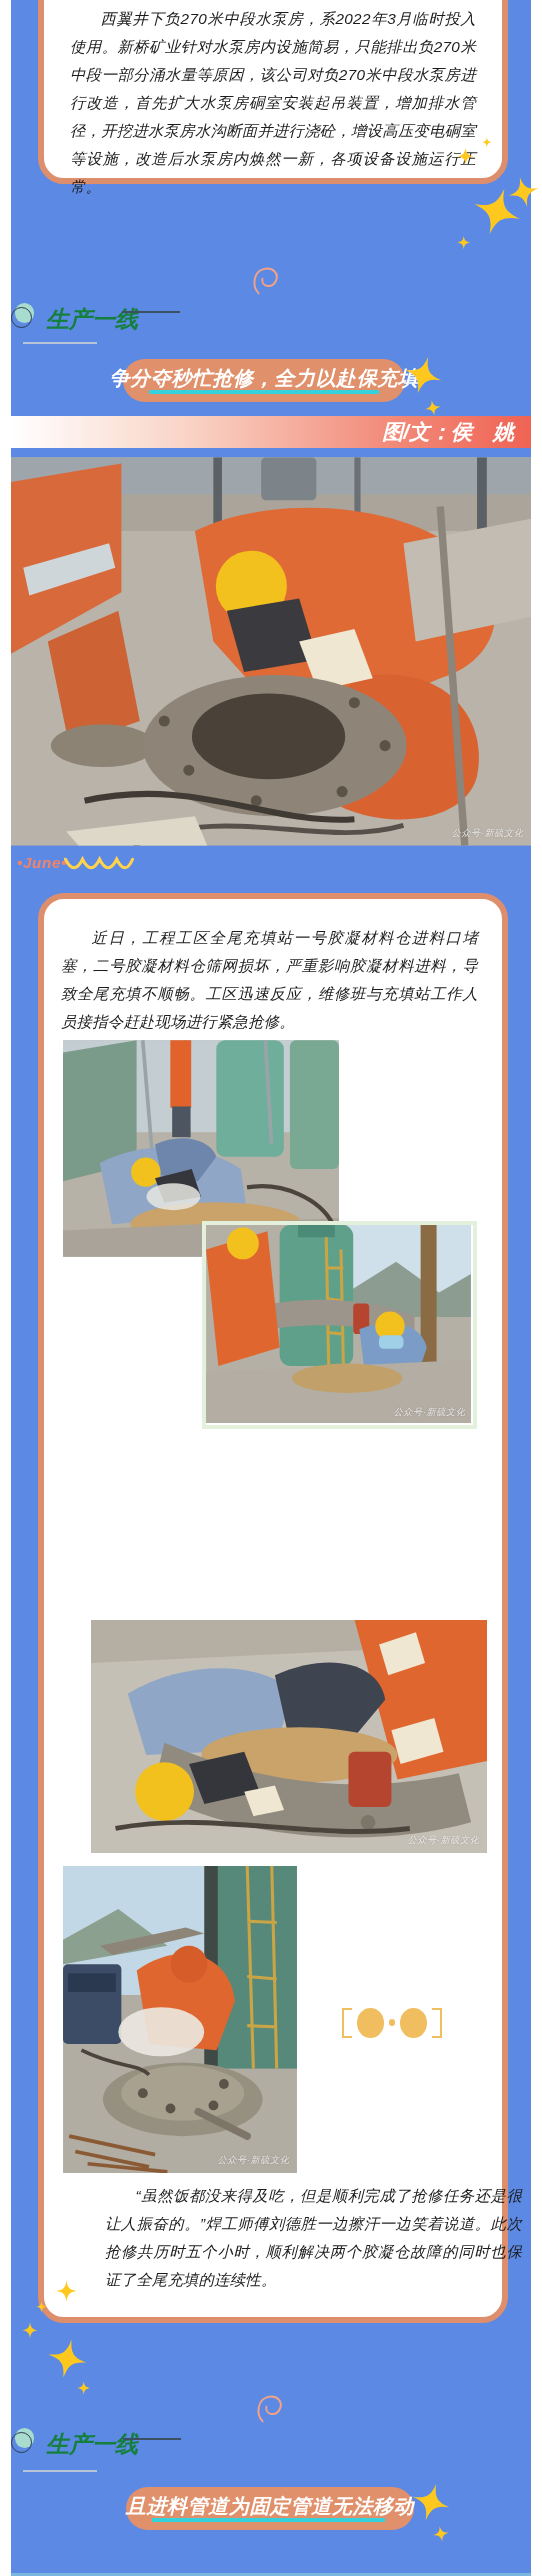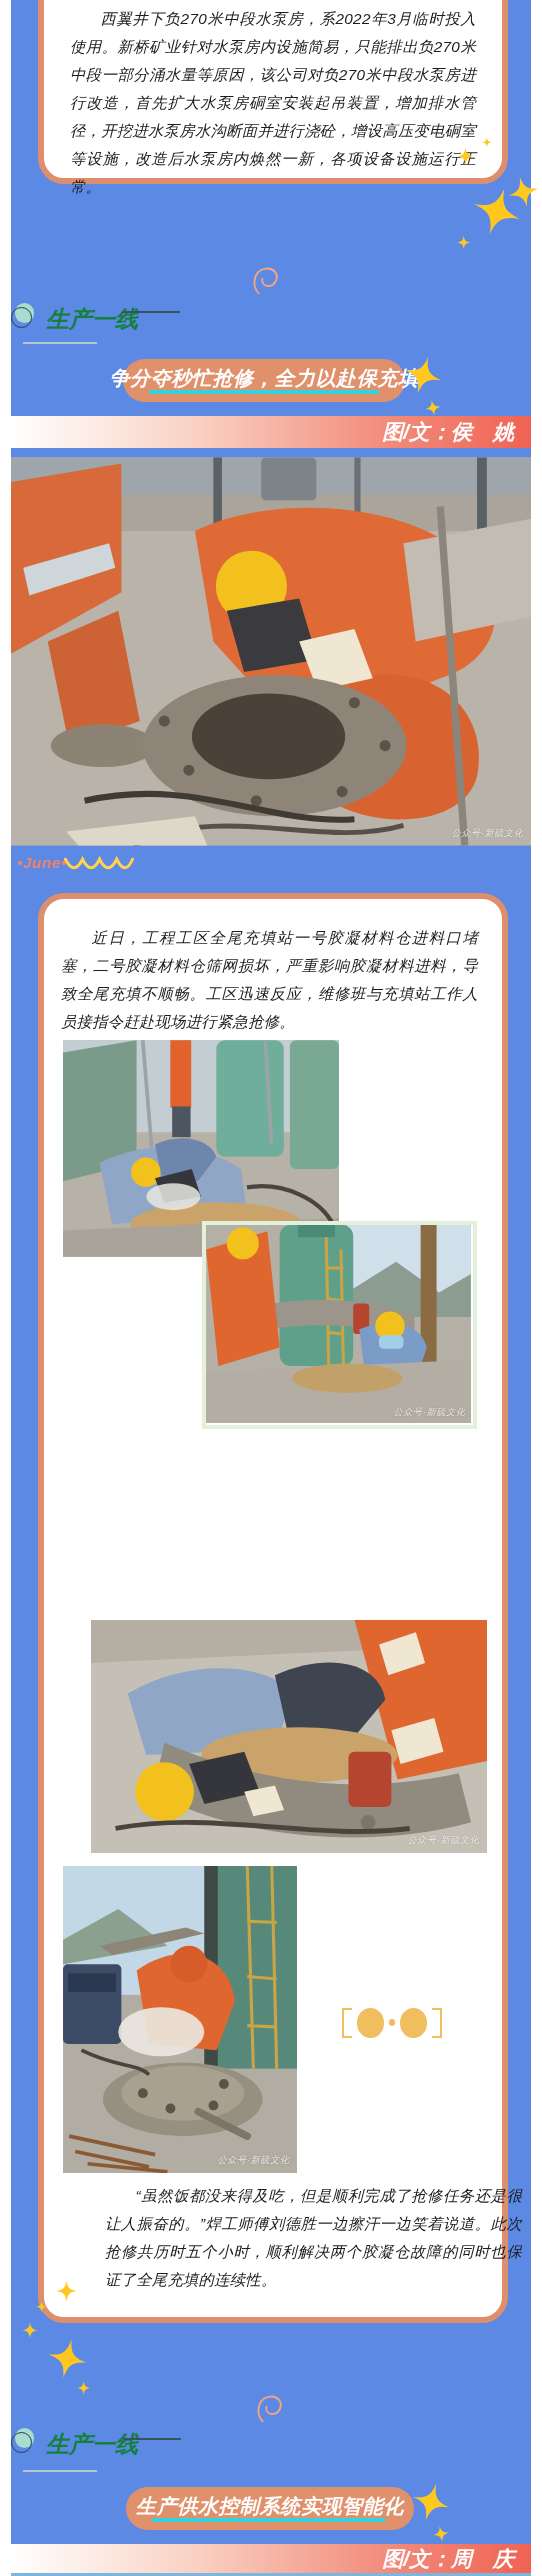--- a/index.html
+++ b/index.html
@@ -267,29 +267,26 @@
 
   <div class="section-header">
     <div class="hdr-circle" style="left:14.7px; top:2428px;"></div>
     <div class="hdr-ring" style="left:11px; top:2432px;"></div>
     <div class="hdr-label" style="left:46px; top:2429px;">生产一线</div>
     <div class="hdr-line-dark" style="left:123px; top:2438px; width:58px;"></div>
     <div class="hdr-line-gray" style="left:23px; top:2470px; width:74px;"></div>
   </div>
 
   <div class="banner" style="left:126px; top:2487px; width:288px;">
-    <span class="banner-text">生产供水控制系统实现智能化</span>
+    <span class="banner-text">且进料管道为固定管道无法移动</span>
     <div class="banner-underline" style="left:26px; width:233px;"></div>
   </div>
   <svg class="star" style="left:412px; top:2477px; transform:rotate(16deg);" width="38" height="50" viewBox="0 0 100 100">
     <path d="M50,0 C55,35 65,45 100,50 C65,55 55,65 50,100 C45,65 35,55 0,50 C35,45 45,35 50,0" fill="#FFC81F"></path>
     </svg>
   <svg class="star" style="left:433px; top:2524px; transform:rotate(-10deg);" width="16" height="19.6" viewBox="0 0 100 100">
     <path d="M50,0 C55,35 65,45 100,50 C65,55 55,65 50,100 C45,65 35,55 0,50 C35,45 45,35 50,0" fill="#FFC81F"></path>
     </svg>
 
-  <div class="credit-bar" style="top:2544px; height:29px;">
-    <span class="credit-text">图/文：周　庆</span>
-  </div>
 
   <div style="position:absolute; left:11px; top:2573px; width:520px; height:3.1px; background:#79B7E0;"></div>
 </div>
 
 
 </body></html>

